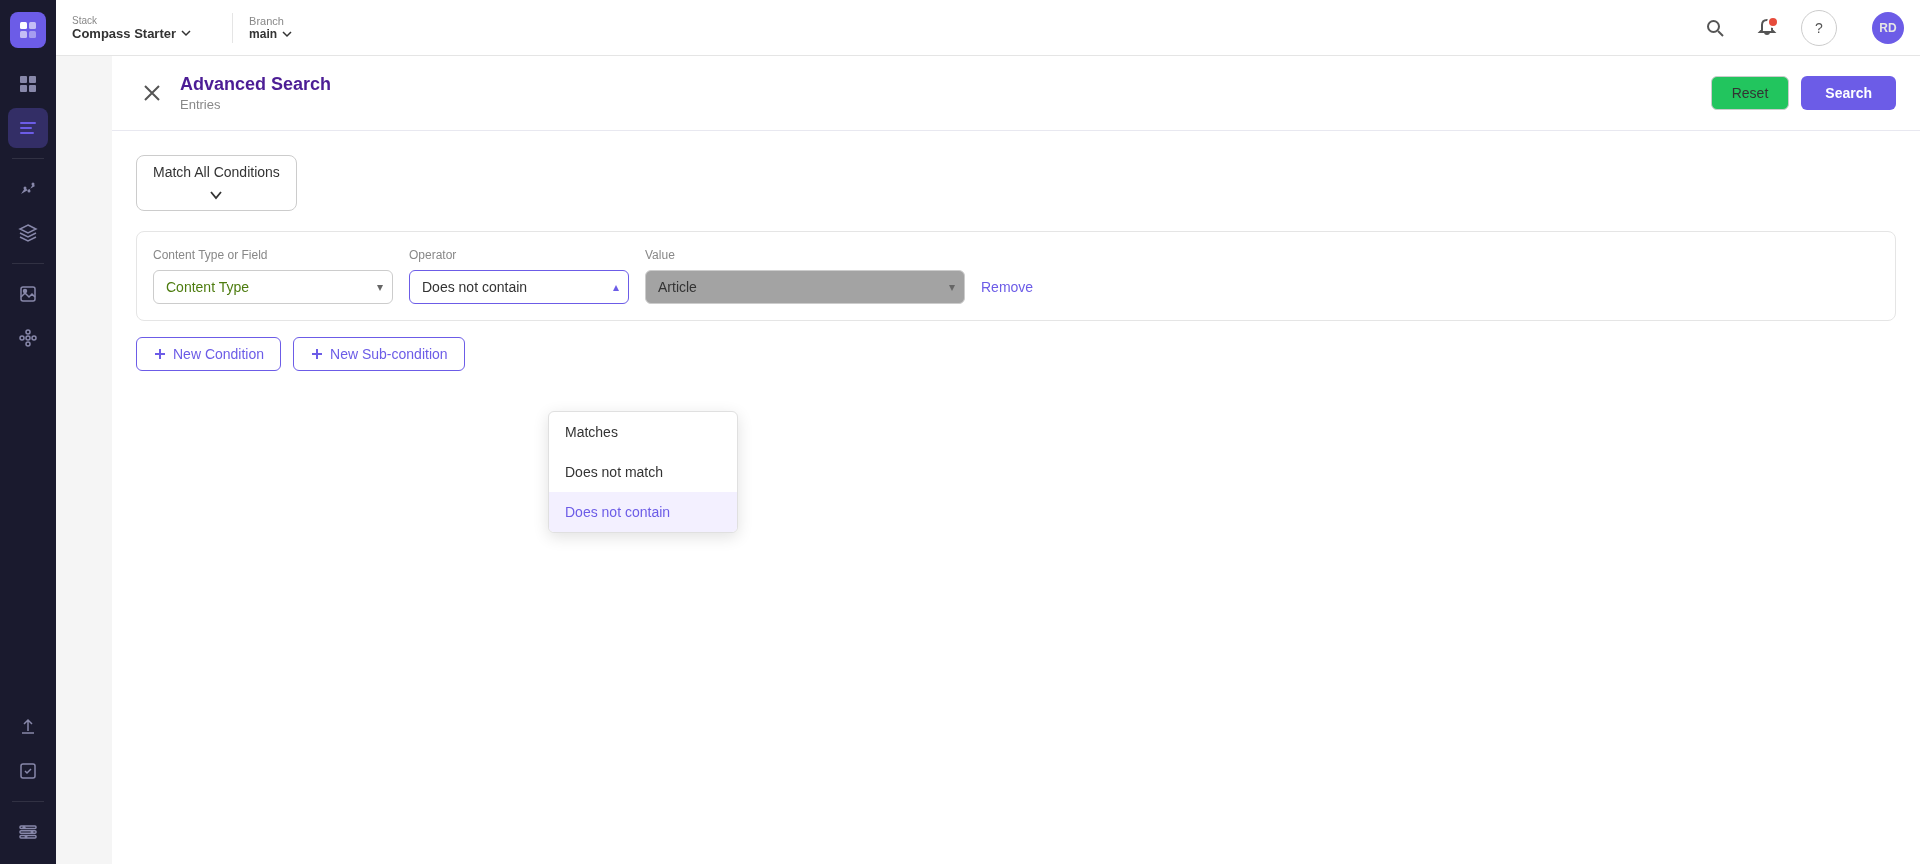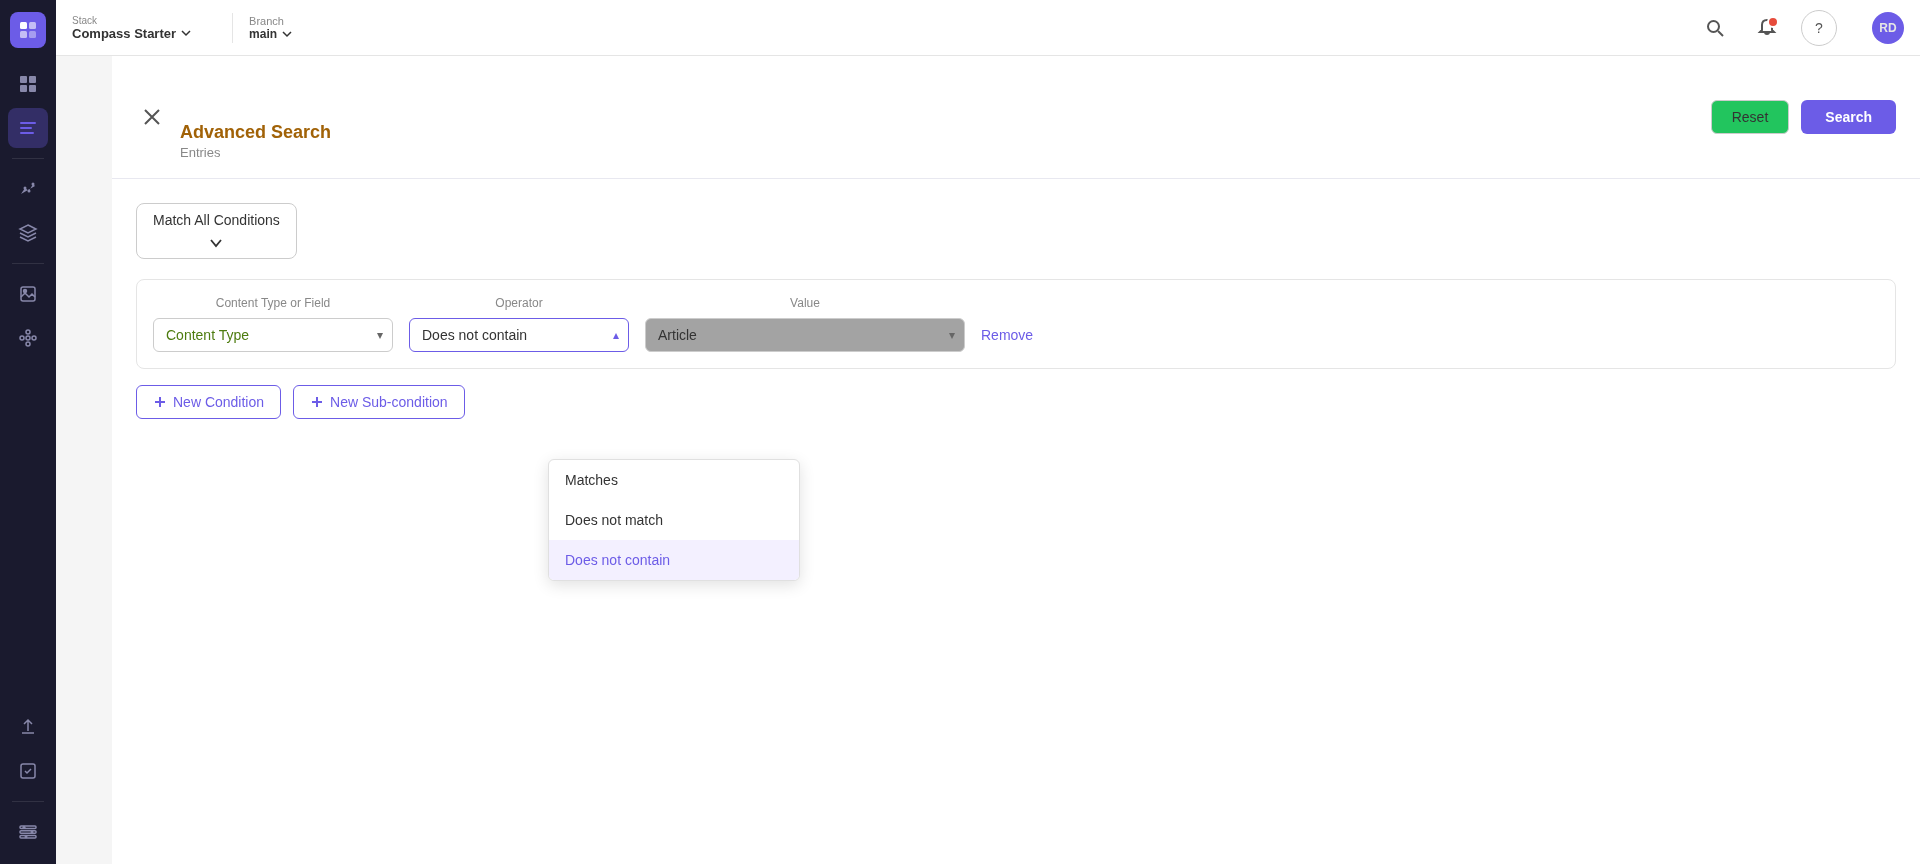--- a/index.html
+++ b/index.html
@@ -92,21 +92,21 @@
       border-bottom: 1px solid #e8e8f0;
       background: white;
     }
     .close-btn {
       width: 32px; height: 32px;
       display: flex; align-items: center; justify-content: center;
       cursor: pointer; color: #666; font-size: 18px;
       border-radius: 4px; margin-right: 12px;
     }
     .search-title-block { flex: 1; }
-    .search-title { font-size: 18px; font-weight: 700; color: #a16207; margin-top: 48px; }
+    .search-title { font-size: 18px; font-weight: 700; color: #4c1d95; }
     .search-subtitle { font-size: 13px; color: #888; margin-top: 2px; }
     .header-actions { display: flex; gap: 12px; }
     .btn-reset {
       padding: 8px 20px;
       border: 1px solid #ccc;
       background: #22c55e;
       border-radius: 6px;
       font-size: 14px;
       cursor: pointer;
       color: #333;
@@ -146,21 +146,20 @@
       background: white;
       border: 1px solid #e5e5e5;
       border-radius: 8px;
       padding: 16px;
       margin-bottom: 16px;
     }
     .condition-headers {
       display: flex;
       gap: 16px;
       margin-bottom: 8px;
-      text-align: center;
     }
     .condition-header-label {
       font-size: 12px;
       color: #888;
       font-weight: 500;
     }
     .condition-header-ct { width: 240px; }
     .condition-header-op { width: 220px; }
     .condition-header-val { width: 320px; }
 
@@ -239,21 +238,21 @@
       cursor: pointer;
       font-weight: 500;
       text-align: center;
     }
 
     
     .dropdown-menu {
       position: absolute;
       top: 280px;
       left: 436px;
-      width: 252px;
+      width: 190px;
       background: white;
       border: 1px solid #e0e0e0;
       border-radius: 6px;
       box-shadow: 0 4px 16px rgba(0,0,0,0.12);
       z-index: 200;
       overflow: hidden;
     }
     .dropdown-item {
       padding: 12px 16px;
       font-size: 14px;

